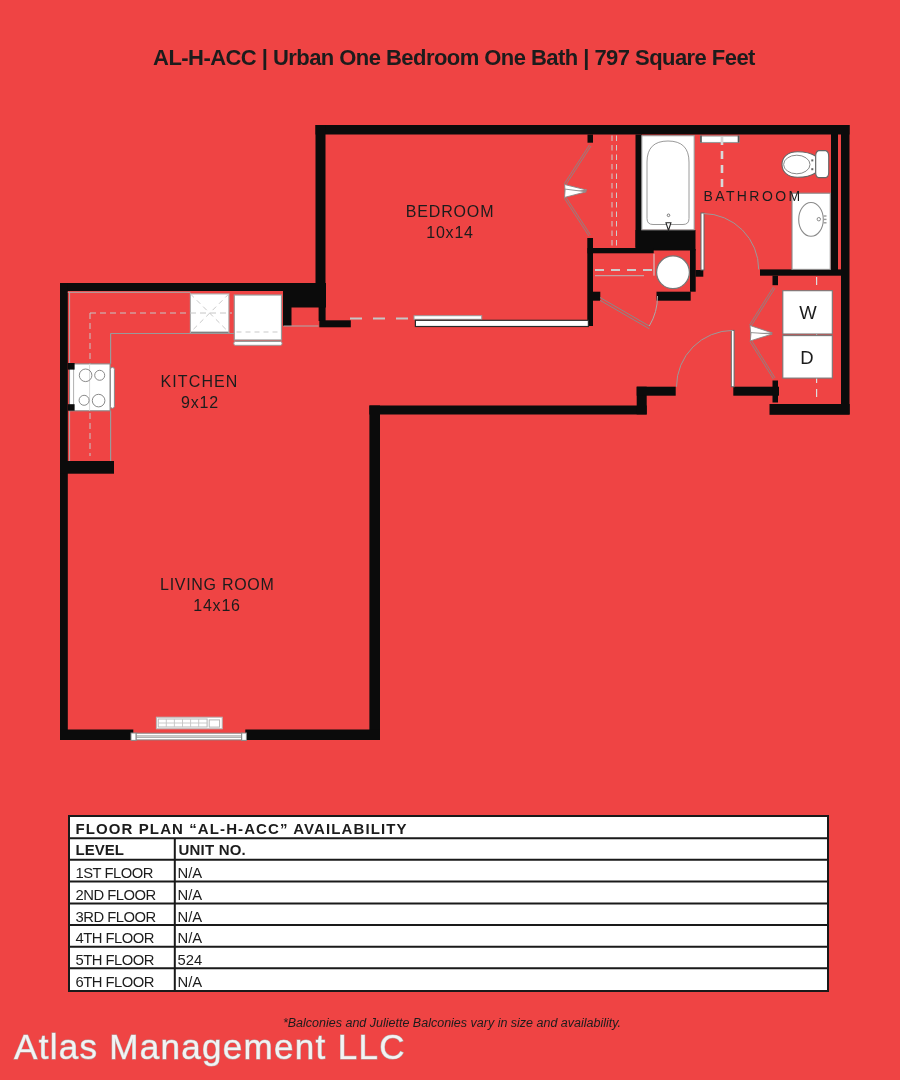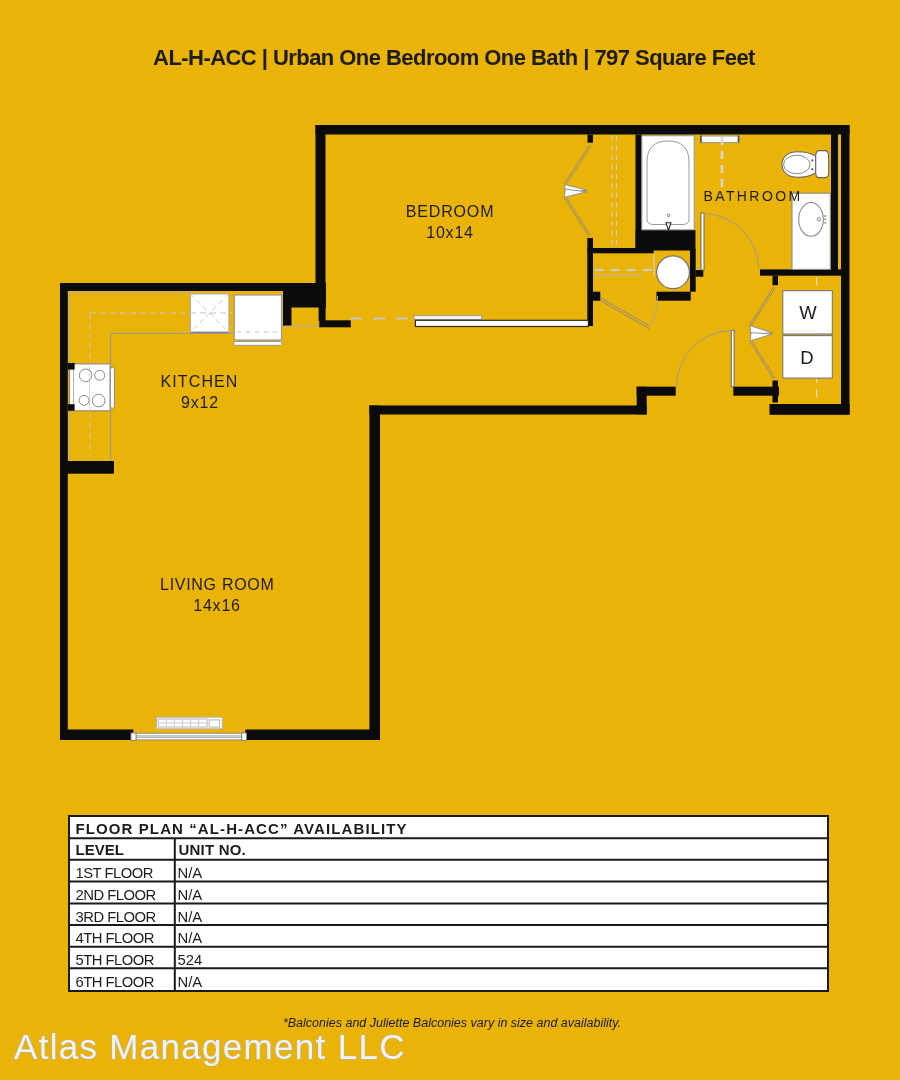--- a/index.html
+++ b/index.html
@@ -1,16 +1,16 @@
 <!DOCTYPE html>
 <html><head>
 <meta charset="utf-8">
 <style>
   html,body{margin:0;padding:0;background:#fff;}
-  #page{position:relative;width:900px;height:1080px;background:#eab308;overflow:hidden;
+  #page{position:relative;width:900px;height:1080px;background:#ef4444;overflow:hidden;
         font-family:"Liberation Sans", sans-serif;}
   svg{position:absolute;left:0;top:0;}
   text{font-family:"Liberation Sans", sans-serif;fill:#1c1c1c;}
 </style>
 </head>
 <body>
 <div id="page">
 <svg width="900" height="1080" viewBox="0 0 900 1080">
 
 <g>

